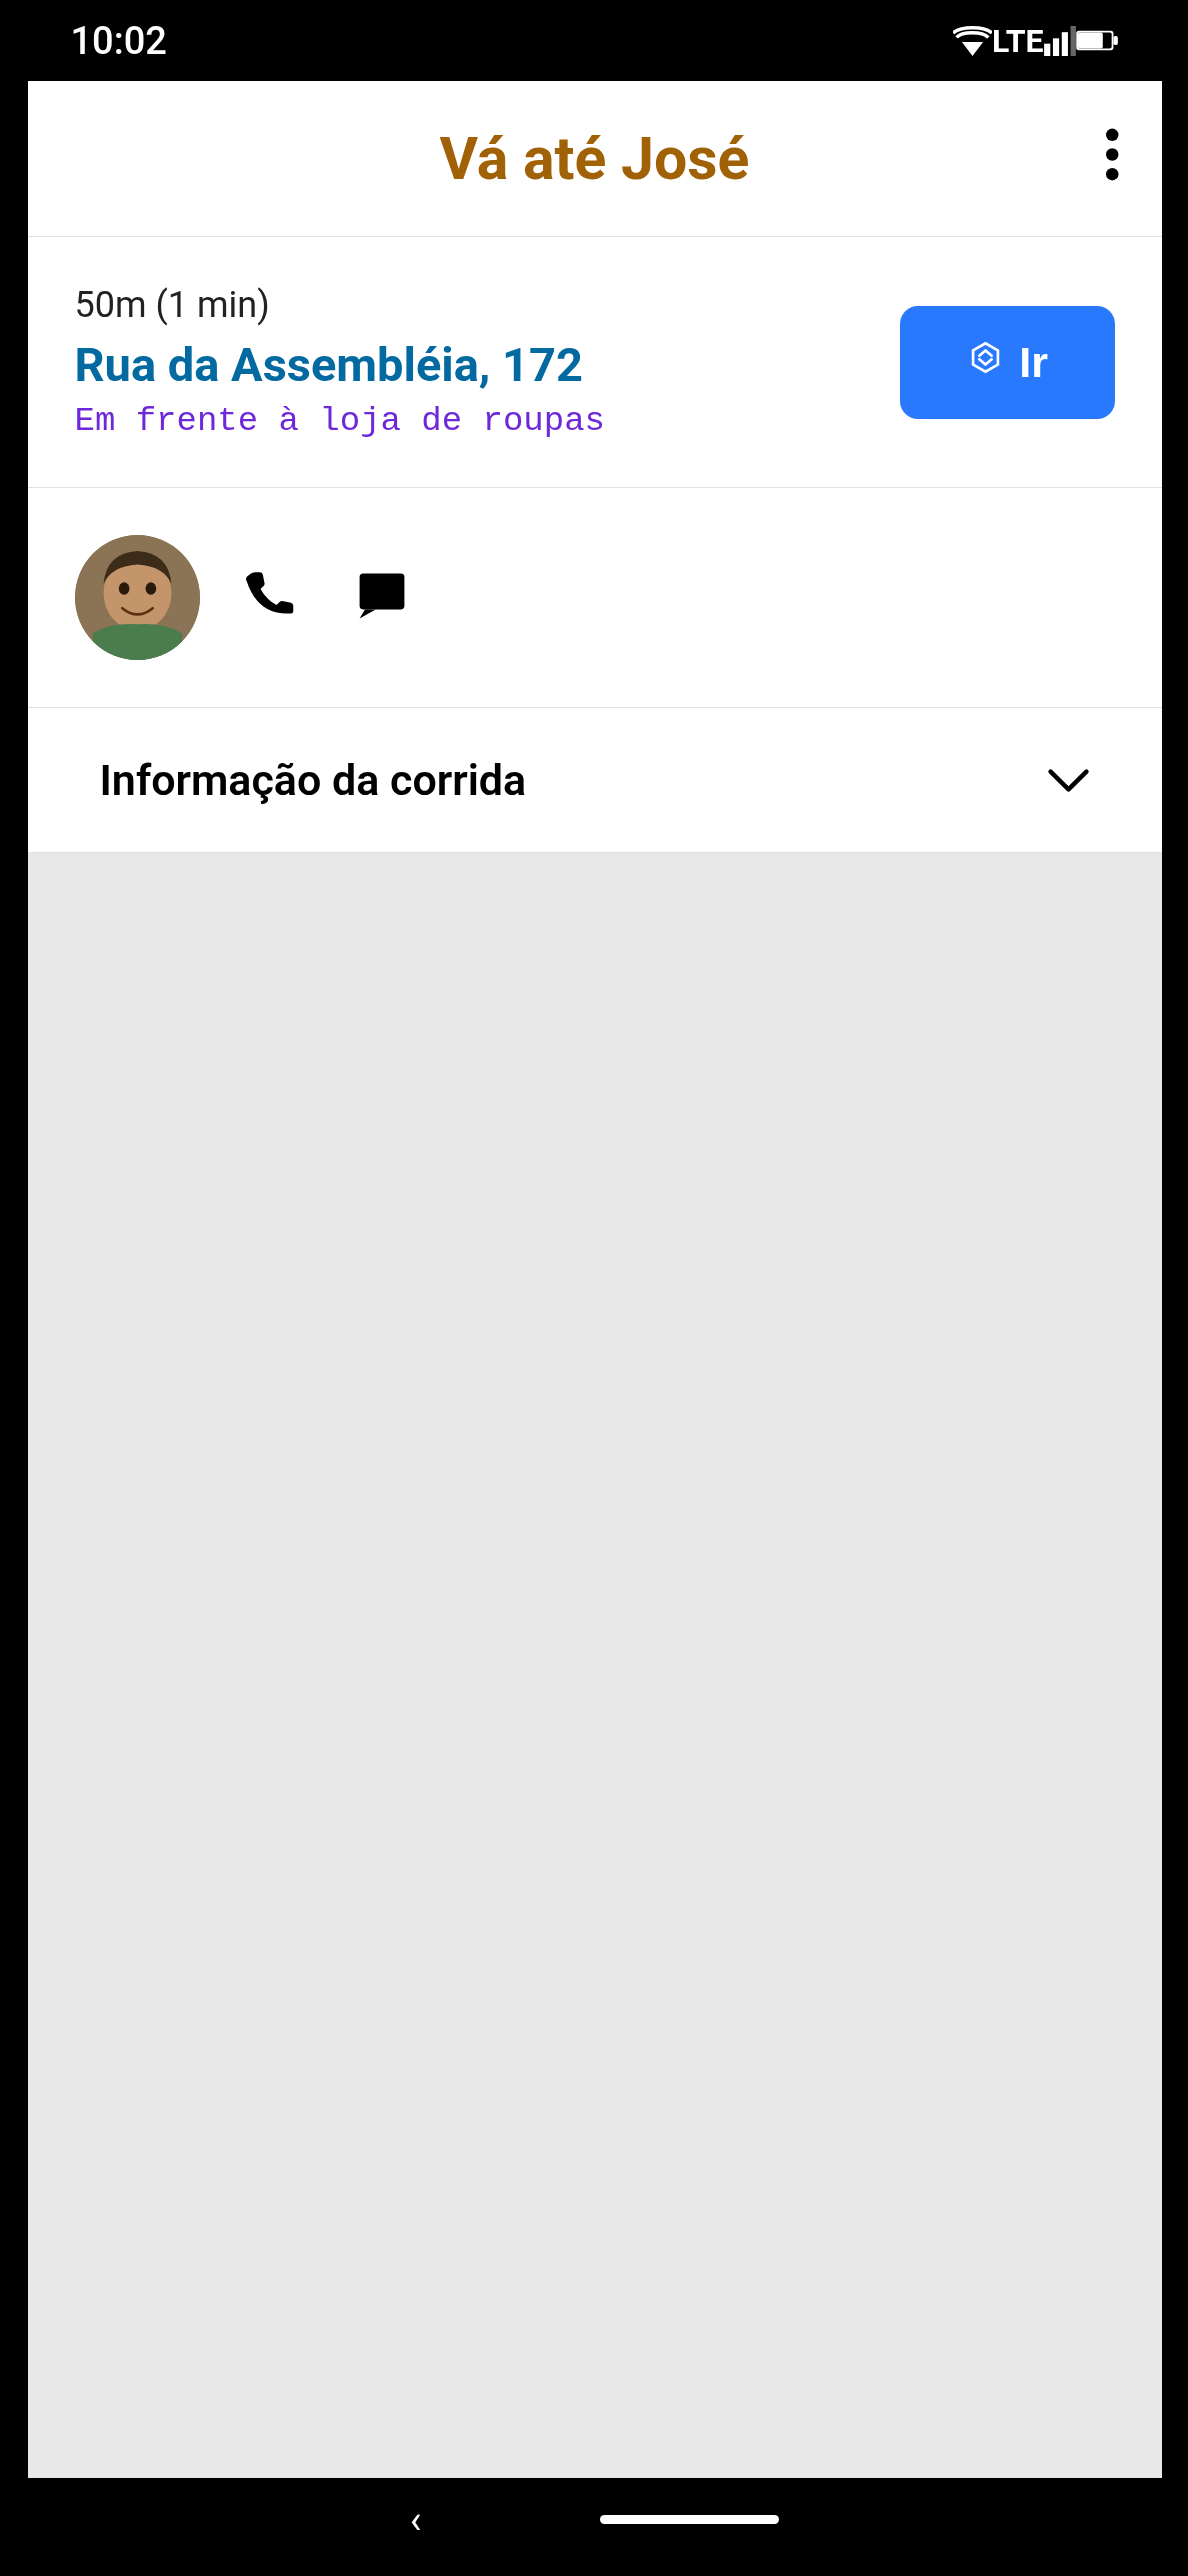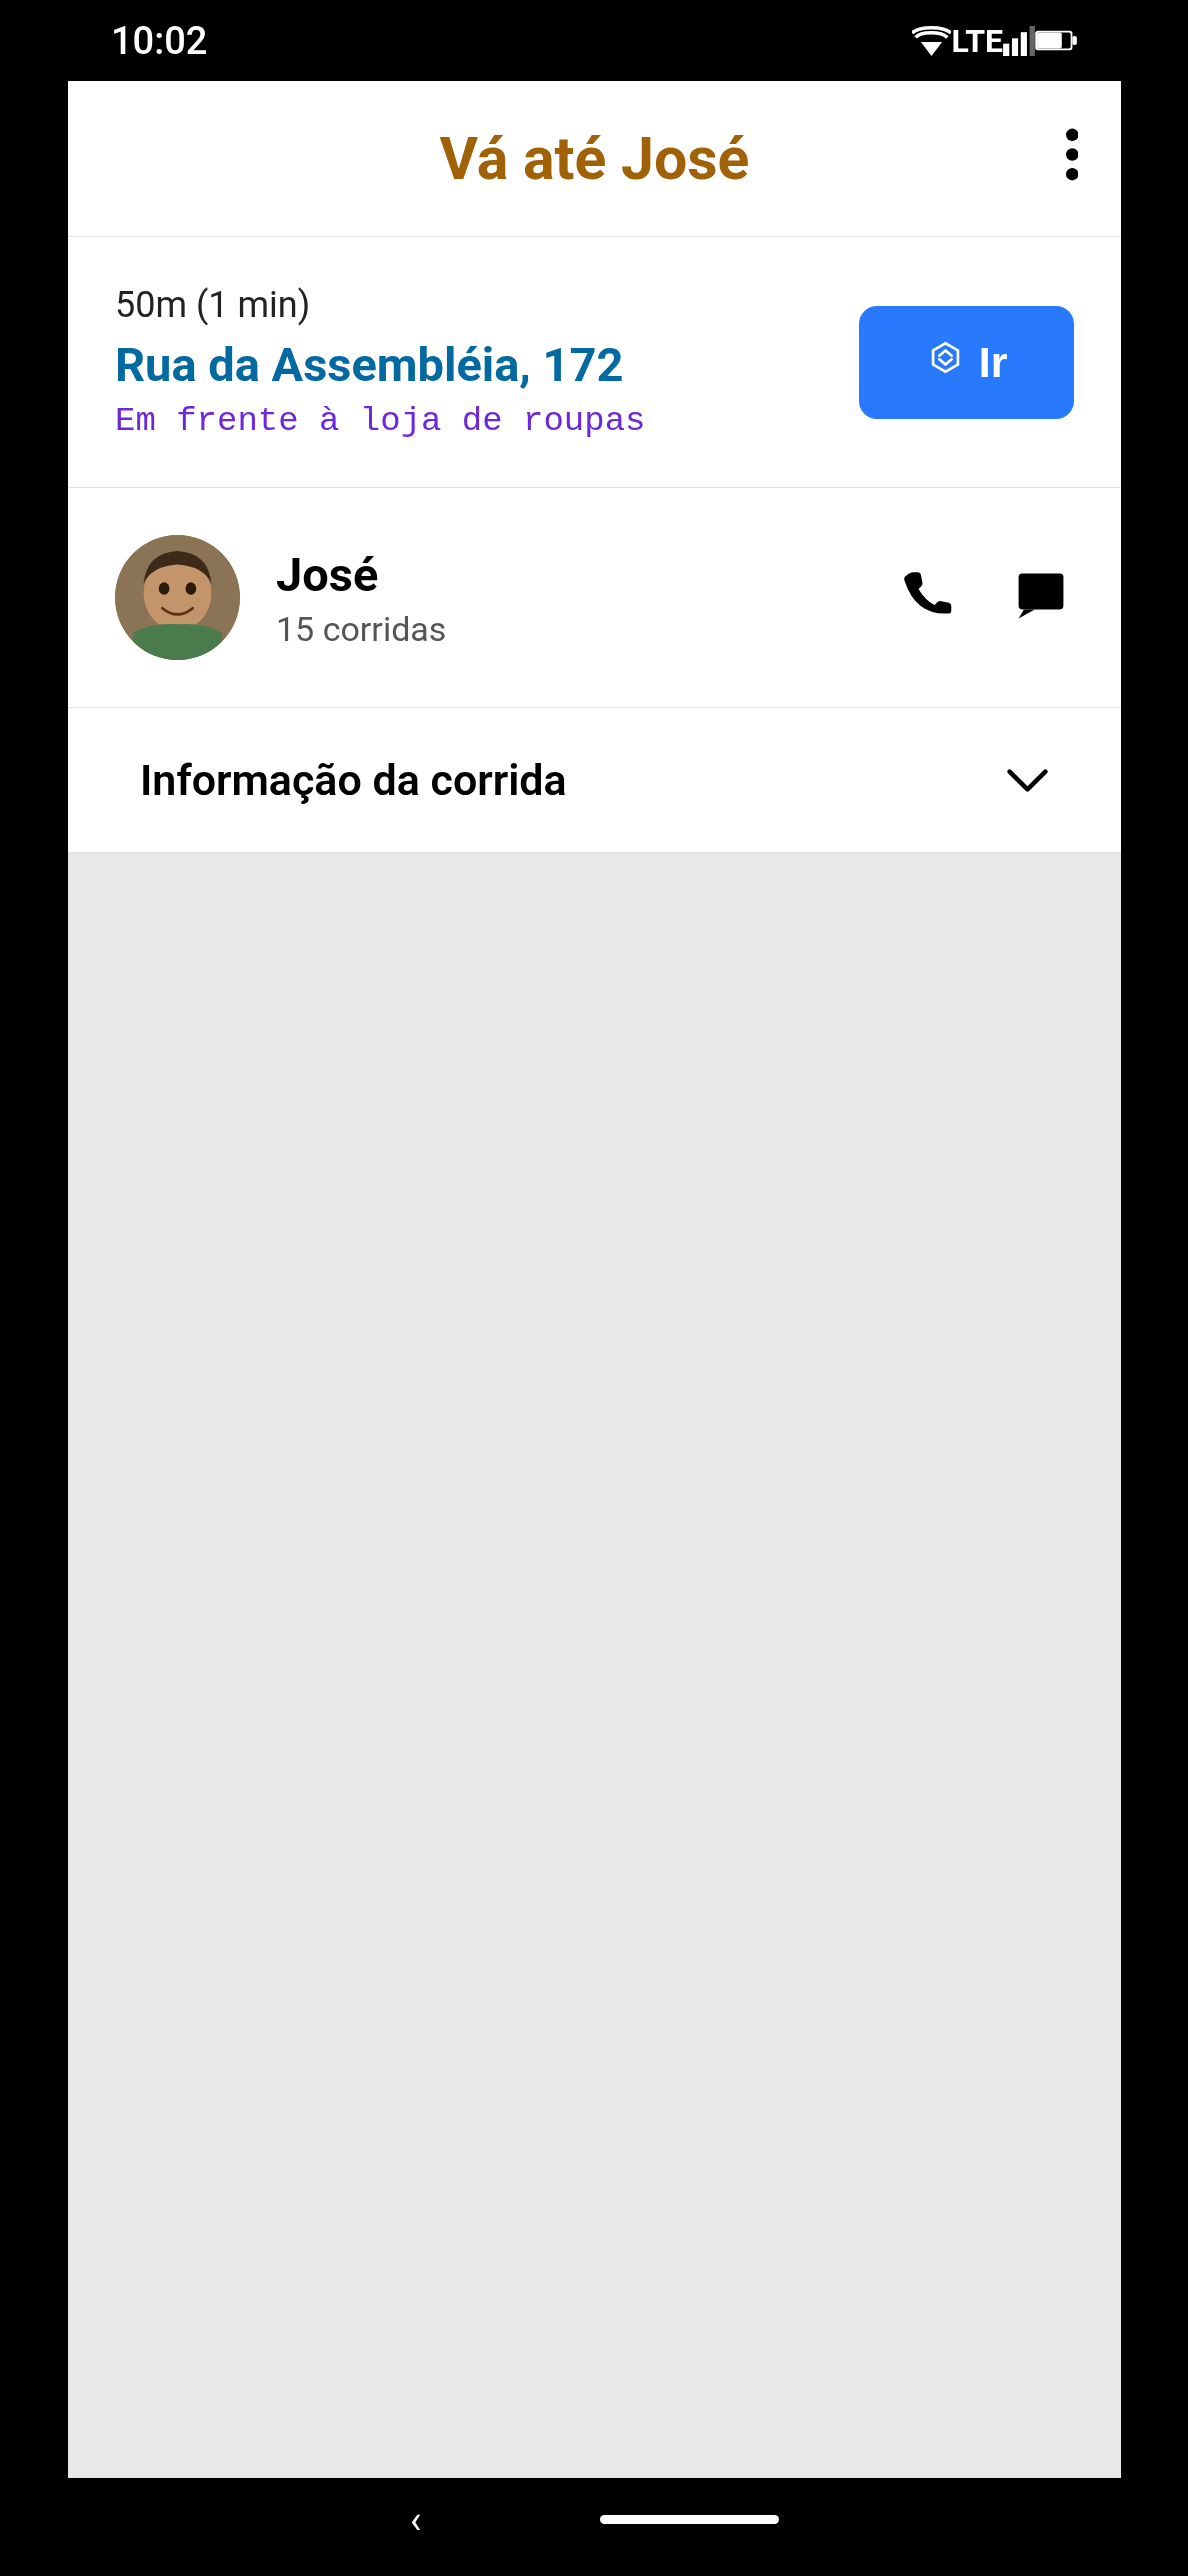--- a/index.html
+++ b/index.html
@@ -9,21 +9,21 @@
       font-family: 'Roboto', Arial, sans-serif;
       background: #000;
       width: 1189px;
       min-height: 2576px;
       display: flex;
       flex-direction: column;
       align-items: center;
     }
 
     .phone-wrapper {
-      width: 1053px;
+      width: 1134px;
       min-height: 2576px;
       background: #fff;
       display: flex;
       flex-direction: column;
     }
 
     
     .status-bar {
       background: #000;
       color: #fff;
@@ -375,24 +375,20 @@
         <path d="M32,55 Q35,20 70,18 Q105,20 108,55 Q100,35 70,33 Q40,35 32,55Z" fill="#3d2b1a"></path>
 
         <ellipse cx="55" cy="60" rx="6" ry="7" fill="#2a1a0a"></ellipse>
         <ellipse cx="85" cy="60" rx="6" ry="7" fill="#2a1a0a"></ellipse>
 
         <path d="M53,82 Q70,96 87,82" stroke="#5a3010" stroke-width="3" fill="none" stroke-linecap="round"></path>
 
         <path d="M20,140 L20,110 Q40,98 70,100 Q100,98 120,110 L120,140Z" fill="#4a7c4e"></path>
       </svg>
     </div>
-    <div class="passenger-info">
-      <div class="passenger-name">José</div>
-      <div class="passenger-rides">15 corridas</div>
-    </div>
     <div class="passenger-actions">
       <button class="action-btn">
         <svg width="52" height="52" viewBox="0 0 58 58" fill="none">
           <path d="M10,5 Q12,3 16,3 L22,3 Q25,3 26,6 L28,16 Q29,19 27,21 L23,25 Q26,31 33,38 Q38,43 44,46 L48,42 Q50,40 53,41 L63,43 Q66,44 66,47 L66,53 Q66,57 63,57 Q20,60 5,15 Q3,12 5,9 Z" fill="#000" transform="scale(0.85)"></path>
         </svg>
       </button>
       <button class="action-btn">
         <svg width="52" height="52" viewBox="0 0 58 58" fill="none">
           <rect x="4" y="4" width="50" height="40" rx="4" fill="#000"></rect>
           <polygon points="10,44 4,54 22,44" fill="#000"></polygon>

